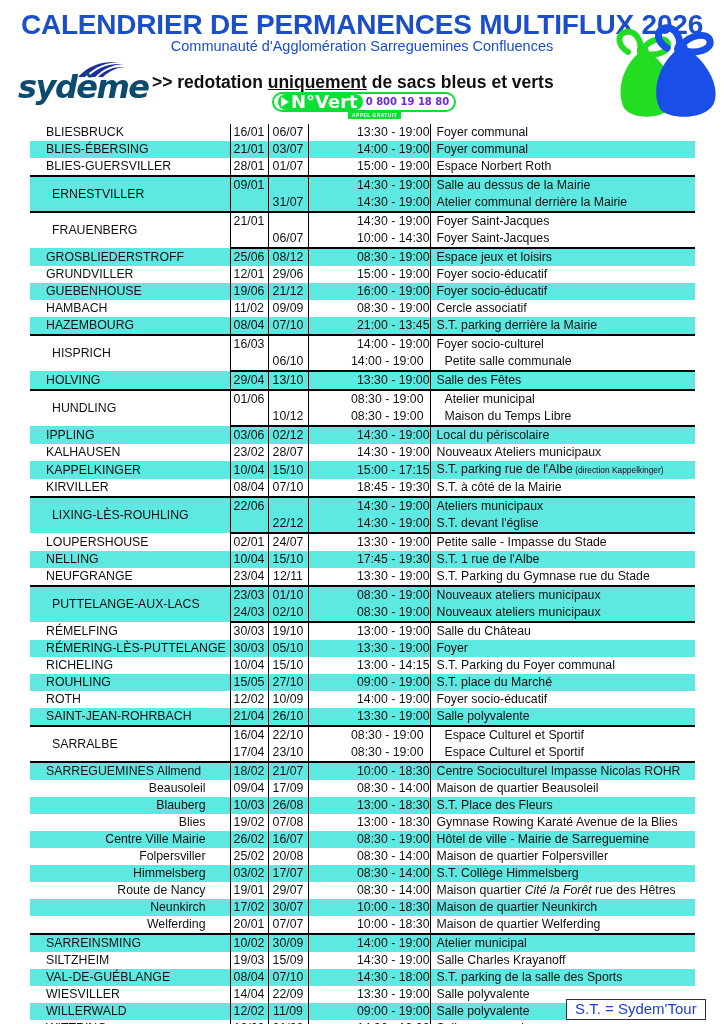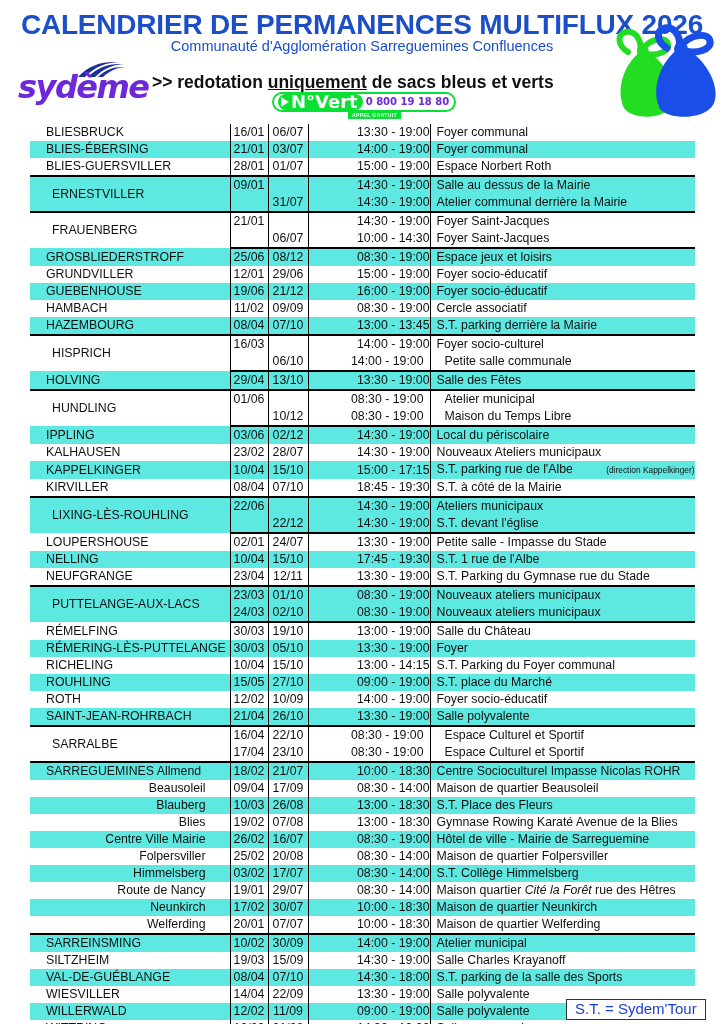--- a/index.html
+++ b/index.html
@@ -46,21 +46,21 @@
     top: 62px;
     width: 132px;
     height: 42px;
   }
   .logo-text {
     position: absolute;
     left: 0; top: 6px;
     font-size: 32px;
     font-weight: bold;
     font-style: italic;
-    color: #6d28d9;
+    color: #0c4a6e;
     letter-spacing: -1.5px;
     font-family: "DejaVu Sans", sans-serif;
   }
   .logo-waves { position: absolute; left: 56px; top: 0px; }
   .tagline {
     position: absolute;
     left: 152px;
     top: 72px;
     font-size: 17.5px;
     font-weight: bold;
@@ -156,21 +156,21 @@
   .c-loc   { width: 265px; padding-left: 6px !important; }
 
   tr.band td { background: #5ee8e2; }
   tr.plain td { background: #ffffff; }
 
   tr.topline td { border-top: 2.5px solid #000; }
   tr.botline td { border-bottom: 2.5px solid #000; }
   .city-sub { text-align: right; padding-right: 24px !important; padding-left: 0 !important; }
   .time-pad { padding-right: 6px !important; text-align: right !important; }
   .loc-pad { padding-left: 14px !important; }
-  .small-note { font-size: 8.4px; margin-left: 31px; }
+  .small-note { font-size: 8.4px; }
   .ital { font-style: italic; }
 
   .grp-city {
     padding-left: 22px !important;
     vertical-align: middle;
   }
 
   
   .legend {
     position: absolute;
@@ -303,21 +303,21 @@
             <td class="c-city">HAMBACH</td>
             <td class="c-d1">11/02</td>
             <td class="c-d2">09/09</td>
             <td class="c-time">08:30 - 19:00</td>
             <td class="c-loc"><span>Cercle associatif</span></td>
           </tr>
           <tr class="band">
             <td class="c-city">HAZEMBOURG</td>
             <td class="c-d1">08/04</td>
             <td class="c-d2">07/10</td>
-            <td class="c-time">13:00 - 13:45</td>
+            <td class="c-time">21:00 - 13:45</td>
             <td class="c-loc"><span>S.T. parking derrière la Mairie</span></td>
           </tr>
           <tr class="plain topline">
             <td class="c-city grp-city" rowspan="2">HISPRICH</td>
             <td class="c-d1">16/03</td>
             <td class="c-d2"></td>
             <td class="c-time">14:00 - 19:00</td>
             <td class="c-loc"><span>Foyer socio-culturel</span></td>
           </tr>
           <tr class="plain botline">

